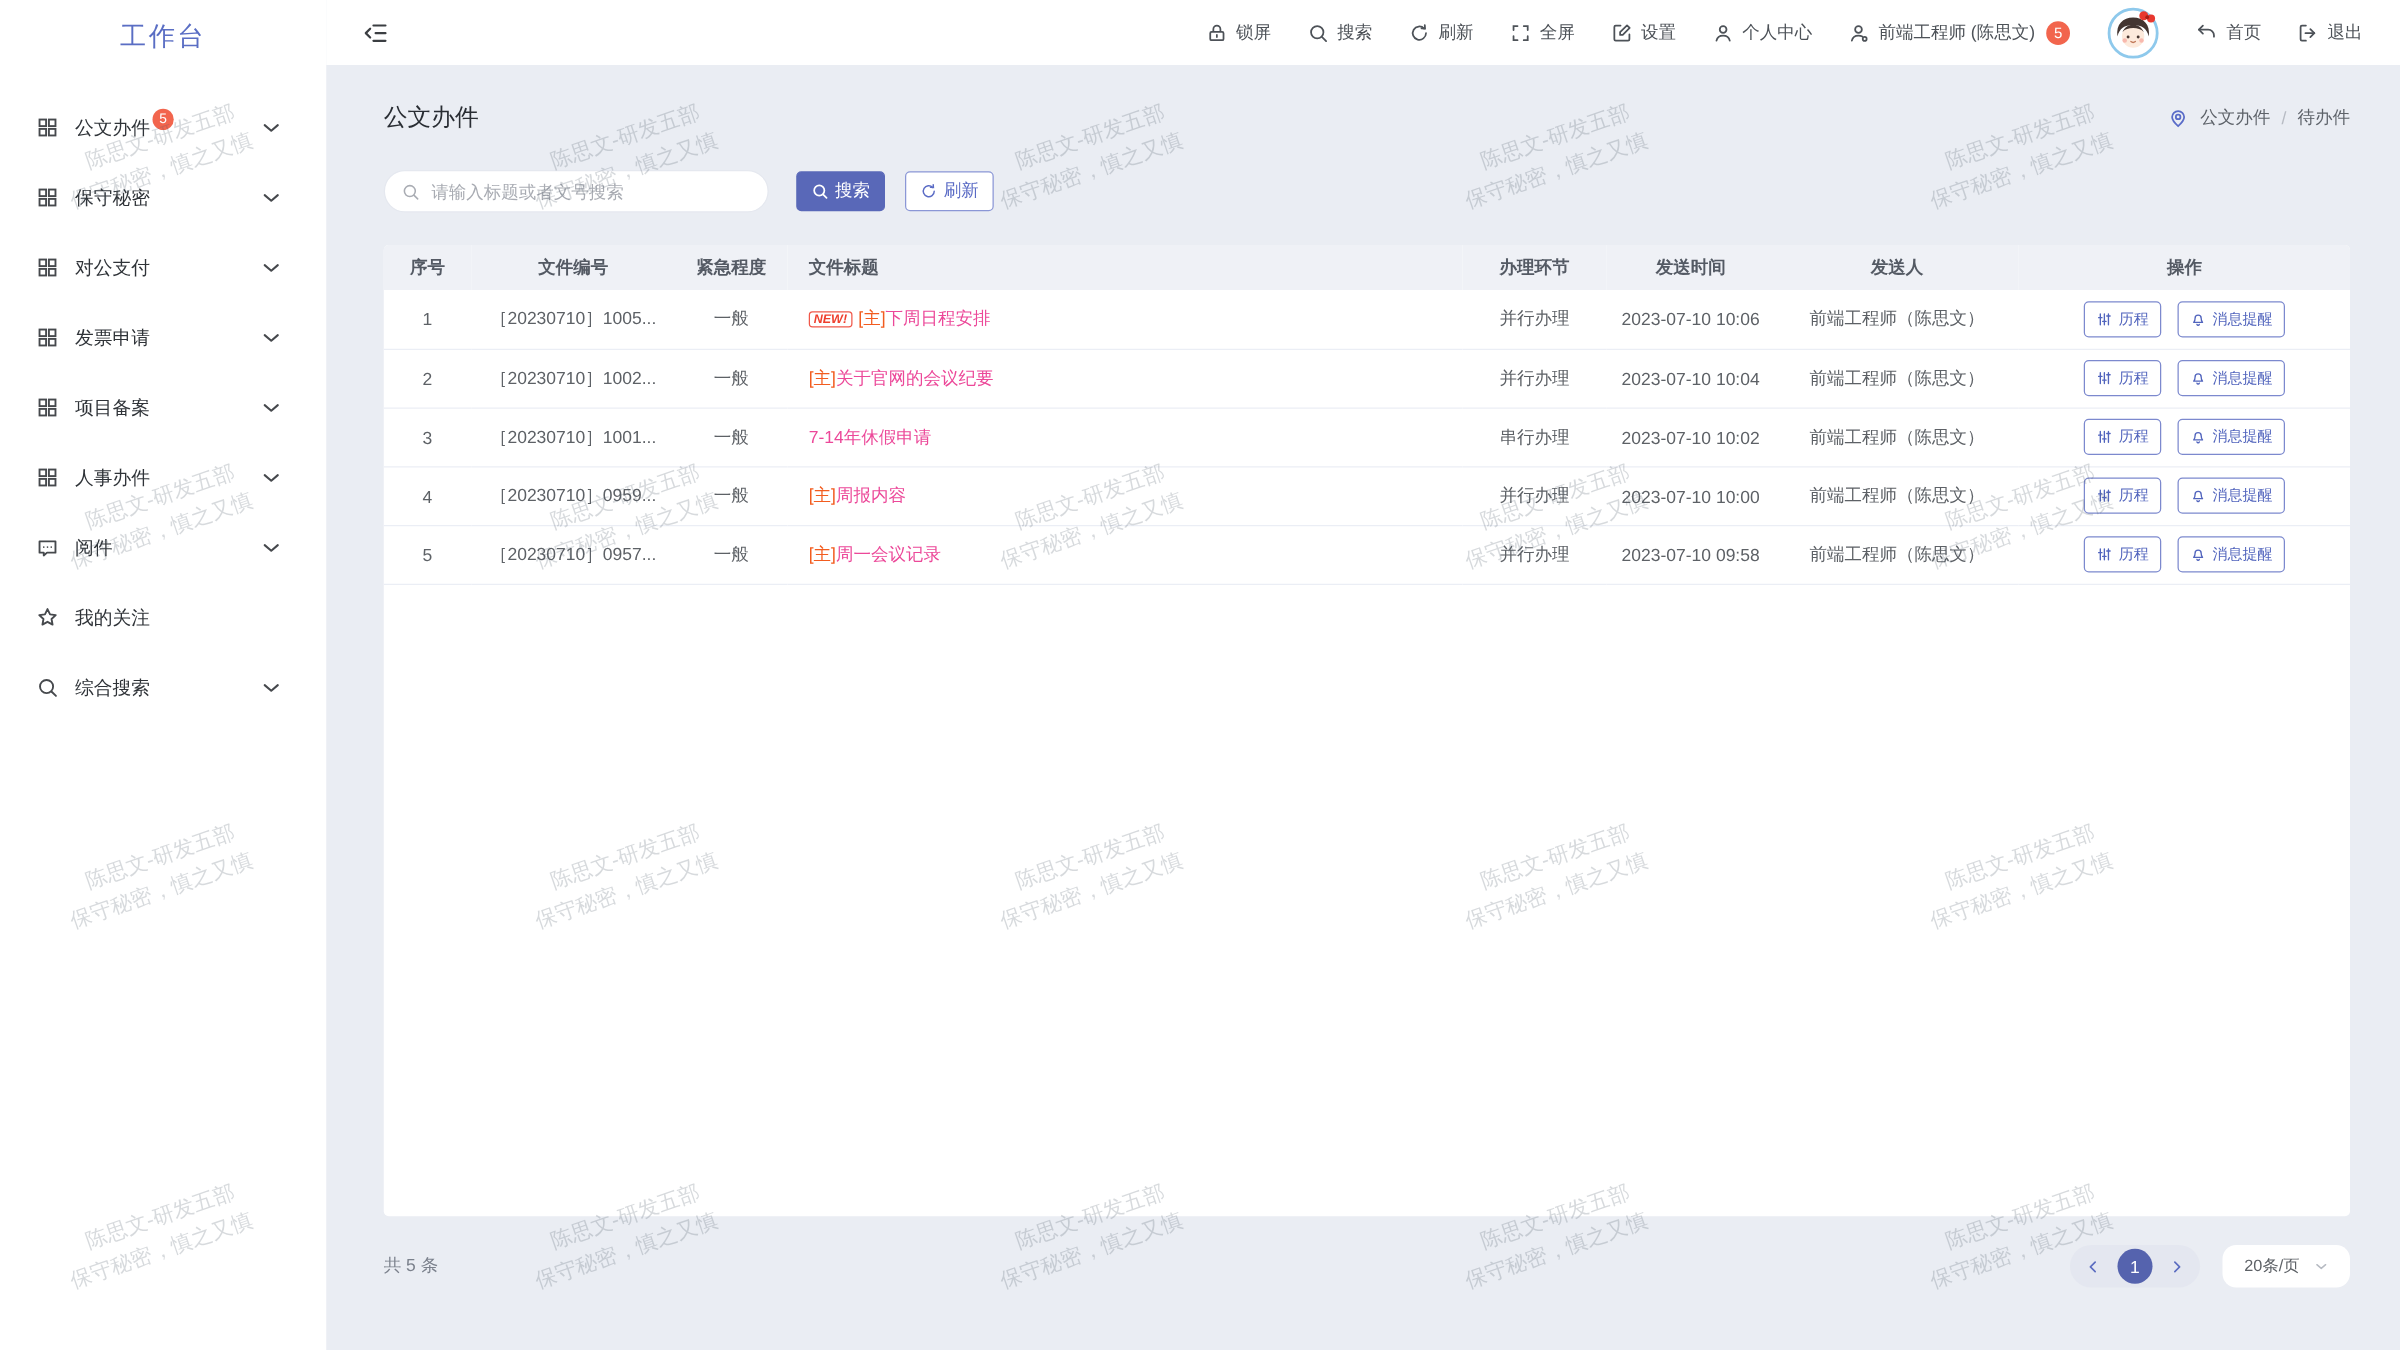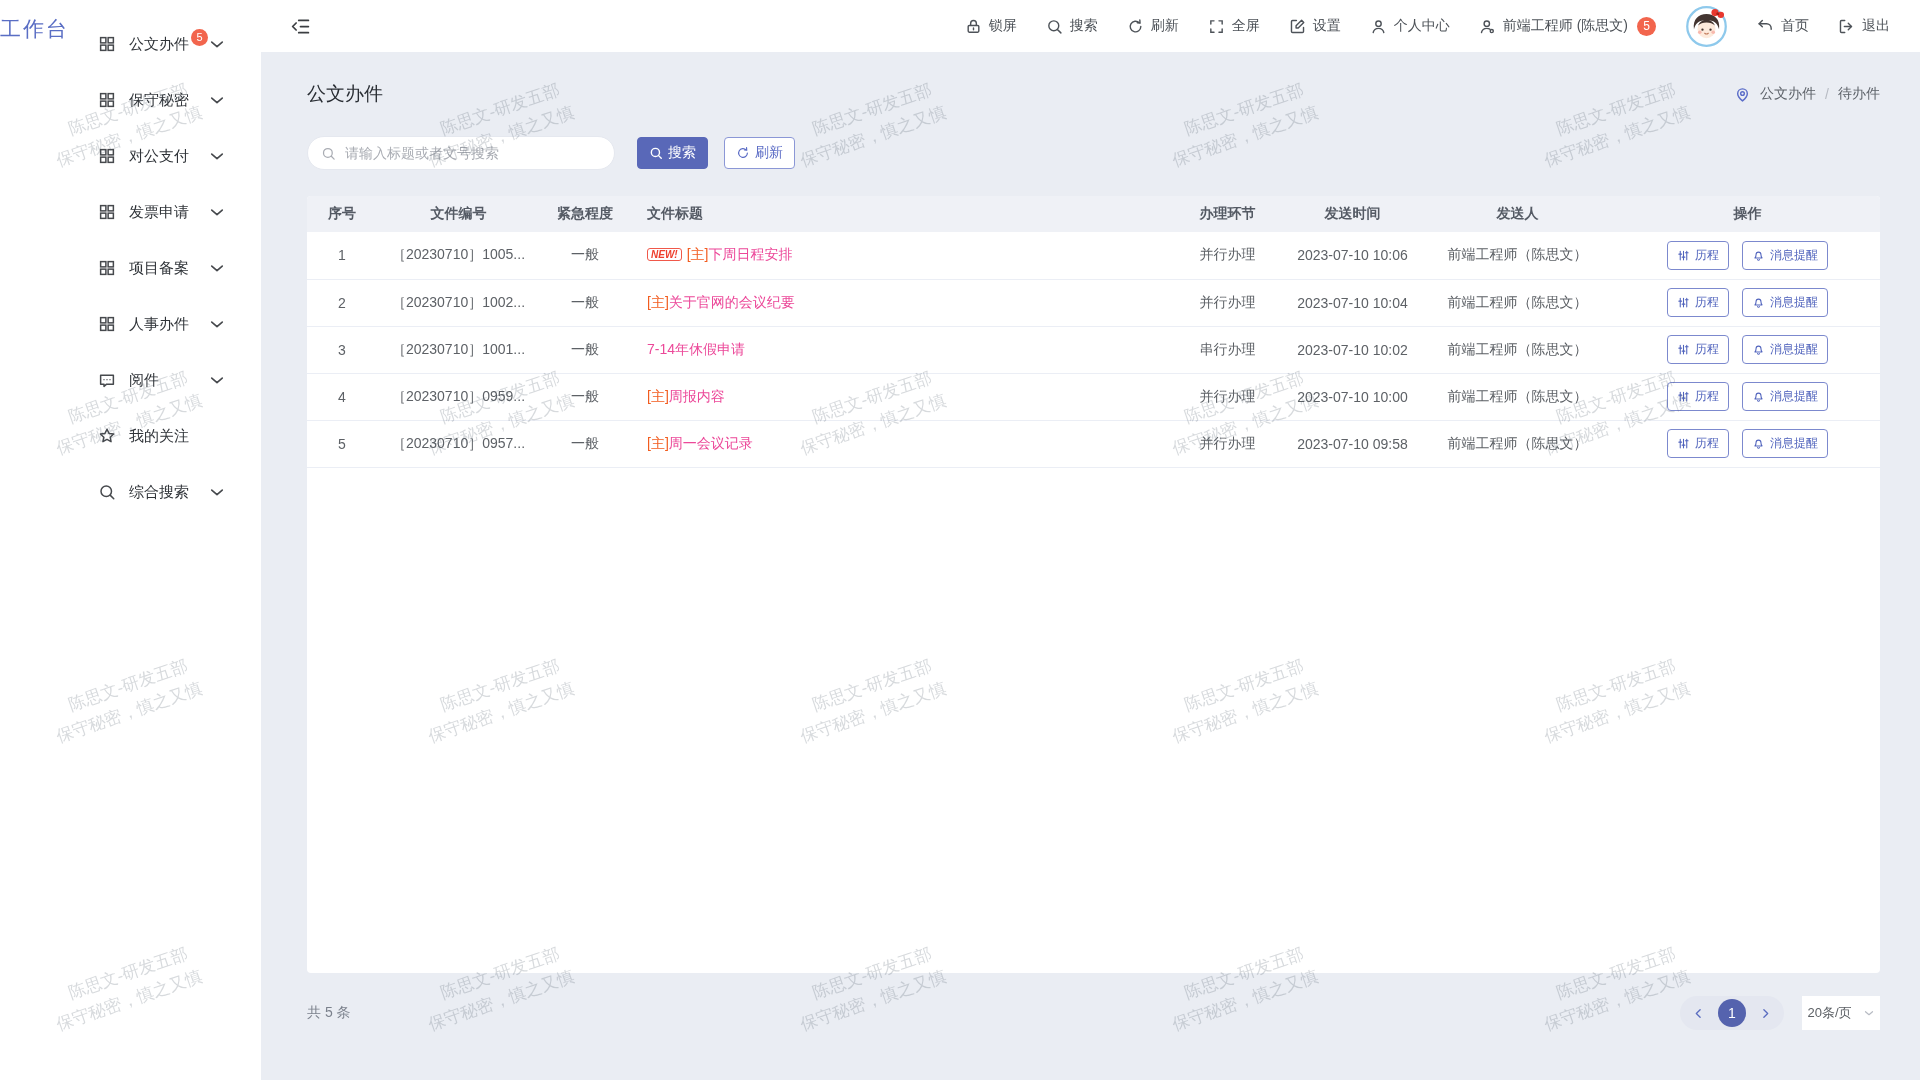--- a/index.html
+++ b/index.html
@@ -2,21 +2,21 @@
 <html><head>
 <meta charset="utf-8">
 <style>
 *{margin:0;padding:0;box-sizing:border-box}
 html,body{width:1920px;height:1080px}
 body{font-family:"Liberation Sans","DejaVu Sans",sans-serif;background:#eaedf3;overflow:hidden;position:relative;font-size:14px;color:#303133}
 .app{display:flex;width:100%;height:100%}
 .icon{display:inline-flex}
 .icon svg{width:100%;height:100%;display:block}
 
-.sidebar{width:261px;background:#fff;flex:none;display:flex;flex-direction:row}
+.sidebar{width:261px;background:#fff;flex:none;display:flex;flex-direction:column}
 .logo{height:58px;display:flex;align-items:center;justify-content:center;color:#5a6ec4;font-size:21px;letter-spacing:2px}
 .menu{padding-top:22px}
 .menu-item{height:44px;margin-bottom:12px;display:flex;align-items:center;padding:0 22px 0 29px;cursor:pointer;font-size:15px;color:#2f3338}
 .menu-item>.icon{width:18px;height:18px;color:#46494d;margin-right:13px;flex:none}
 .menu-badge{background:#f2654d;color:#fff;font-size:11px;min-width:17px;height:17px;border-radius:9px;display:inline-flex;align-items:center;justify-content:center;margin-left:2px;transform:translateY(-7px);padding:0 4px}
 .menu-chev{margin-left:auto;width:13px;height:13px;color:#8d929b}
 
 .main{flex:1;display:flex;flex-direction:column;min-width:0}
 .topbar{height:52px;background:#fff;display:flex;align-items:center;padding:0 30px 0 29px;flex:none}
 .collapse{width:21px;height:21px;color:#3b3e42;cursor:pointer}
@@ -54,21 +54,21 @@
 .row-btn{display:inline-flex;align-items:center;gap:5px;border:1px solid #7c89ce;color:#5164bd;background:#fff;border-radius:4px;height:29px;padding:0 9px;font-size:12px;cursor:pointer;vertical-align:middle}
 .row-btn .icon{width:13px;height:13px}
 .row-btn+.row-btn{margin-left:13px}
 
 .footer{margin-top:22px;display:flex;align-items:center;height:36px}
 .total{color:#7b818c}
 .footer-right{margin-left:auto;display:flex;align-items:center;gap:18px}
 .pager{background:#e4e7f0;border-radius:17px;height:34px;display:flex;align-items:center;padding:0 12px;gap:13px}
 .pg-btn{width:13px;height:13px;color:#5a6cc0;cursor:pointer;display:inline-flex}
 .pg-cur{width:28px;height:28px;border-radius:50%;background:#5563ae;color:#fff;display:flex;align-items:center;justify-content:center;font-size:14px;cursor:pointer}
-.size-select{width:78px;height:34px;background:#fff;border-radius:0;display:flex;align-items:center;justify-content:center;gap:11px;color:#5d6166;font-size:13px;cursor:pointer}
+.size-select{width:102px;height:34px;background:#fff;border-radius:11px;display:flex;align-items:center;justify-content:center;gap:11px;color:#5d6166;font-size:13px;cursor:pointer}
 .size-chev{width:12px;height:12px;color:#b7bbc3}
 
 .wm-layer{position:absolute;inset:0;pointer-events:none;z-index:10;overflow:hidden}
 .wm{position:absolute;transform:rotate(-19deg);color:rgba(75,85,100,0.22);font-size:17px;line-height:26px;white-space:nowrap}
 .wm .l2{display:block;margin-left:-22px}
 </style>
 </head>
 <body>
 
 <div class="app">

